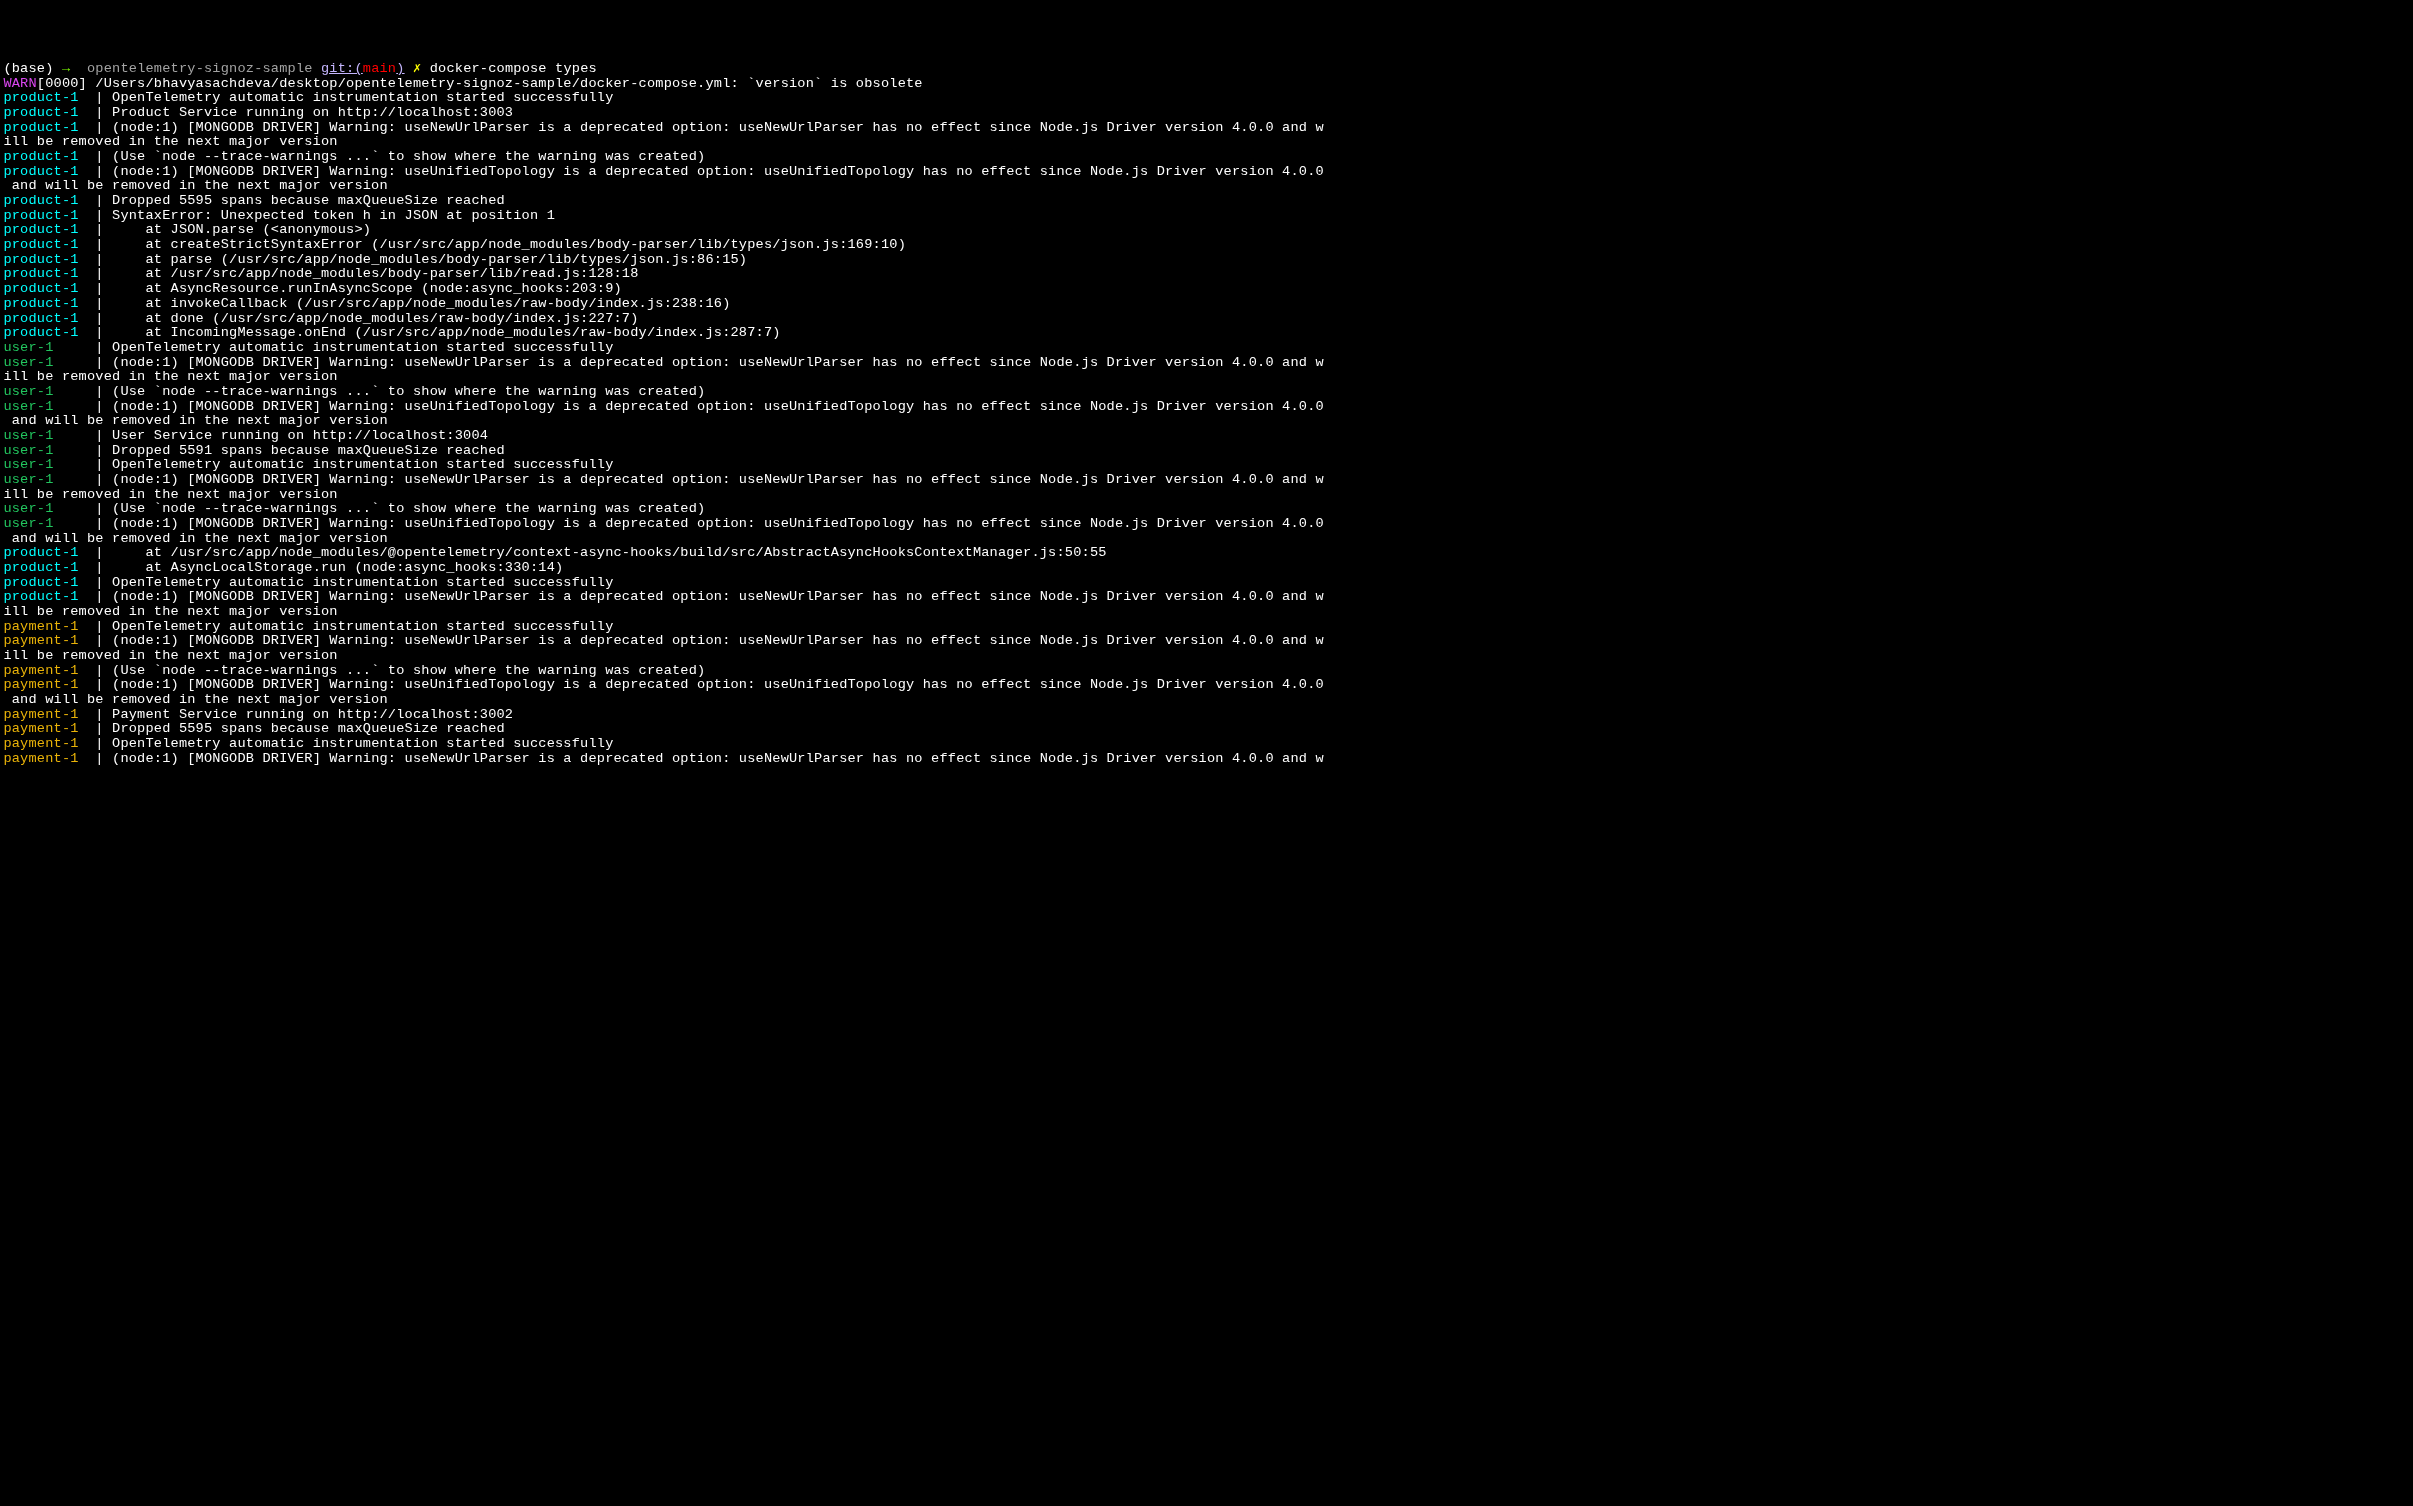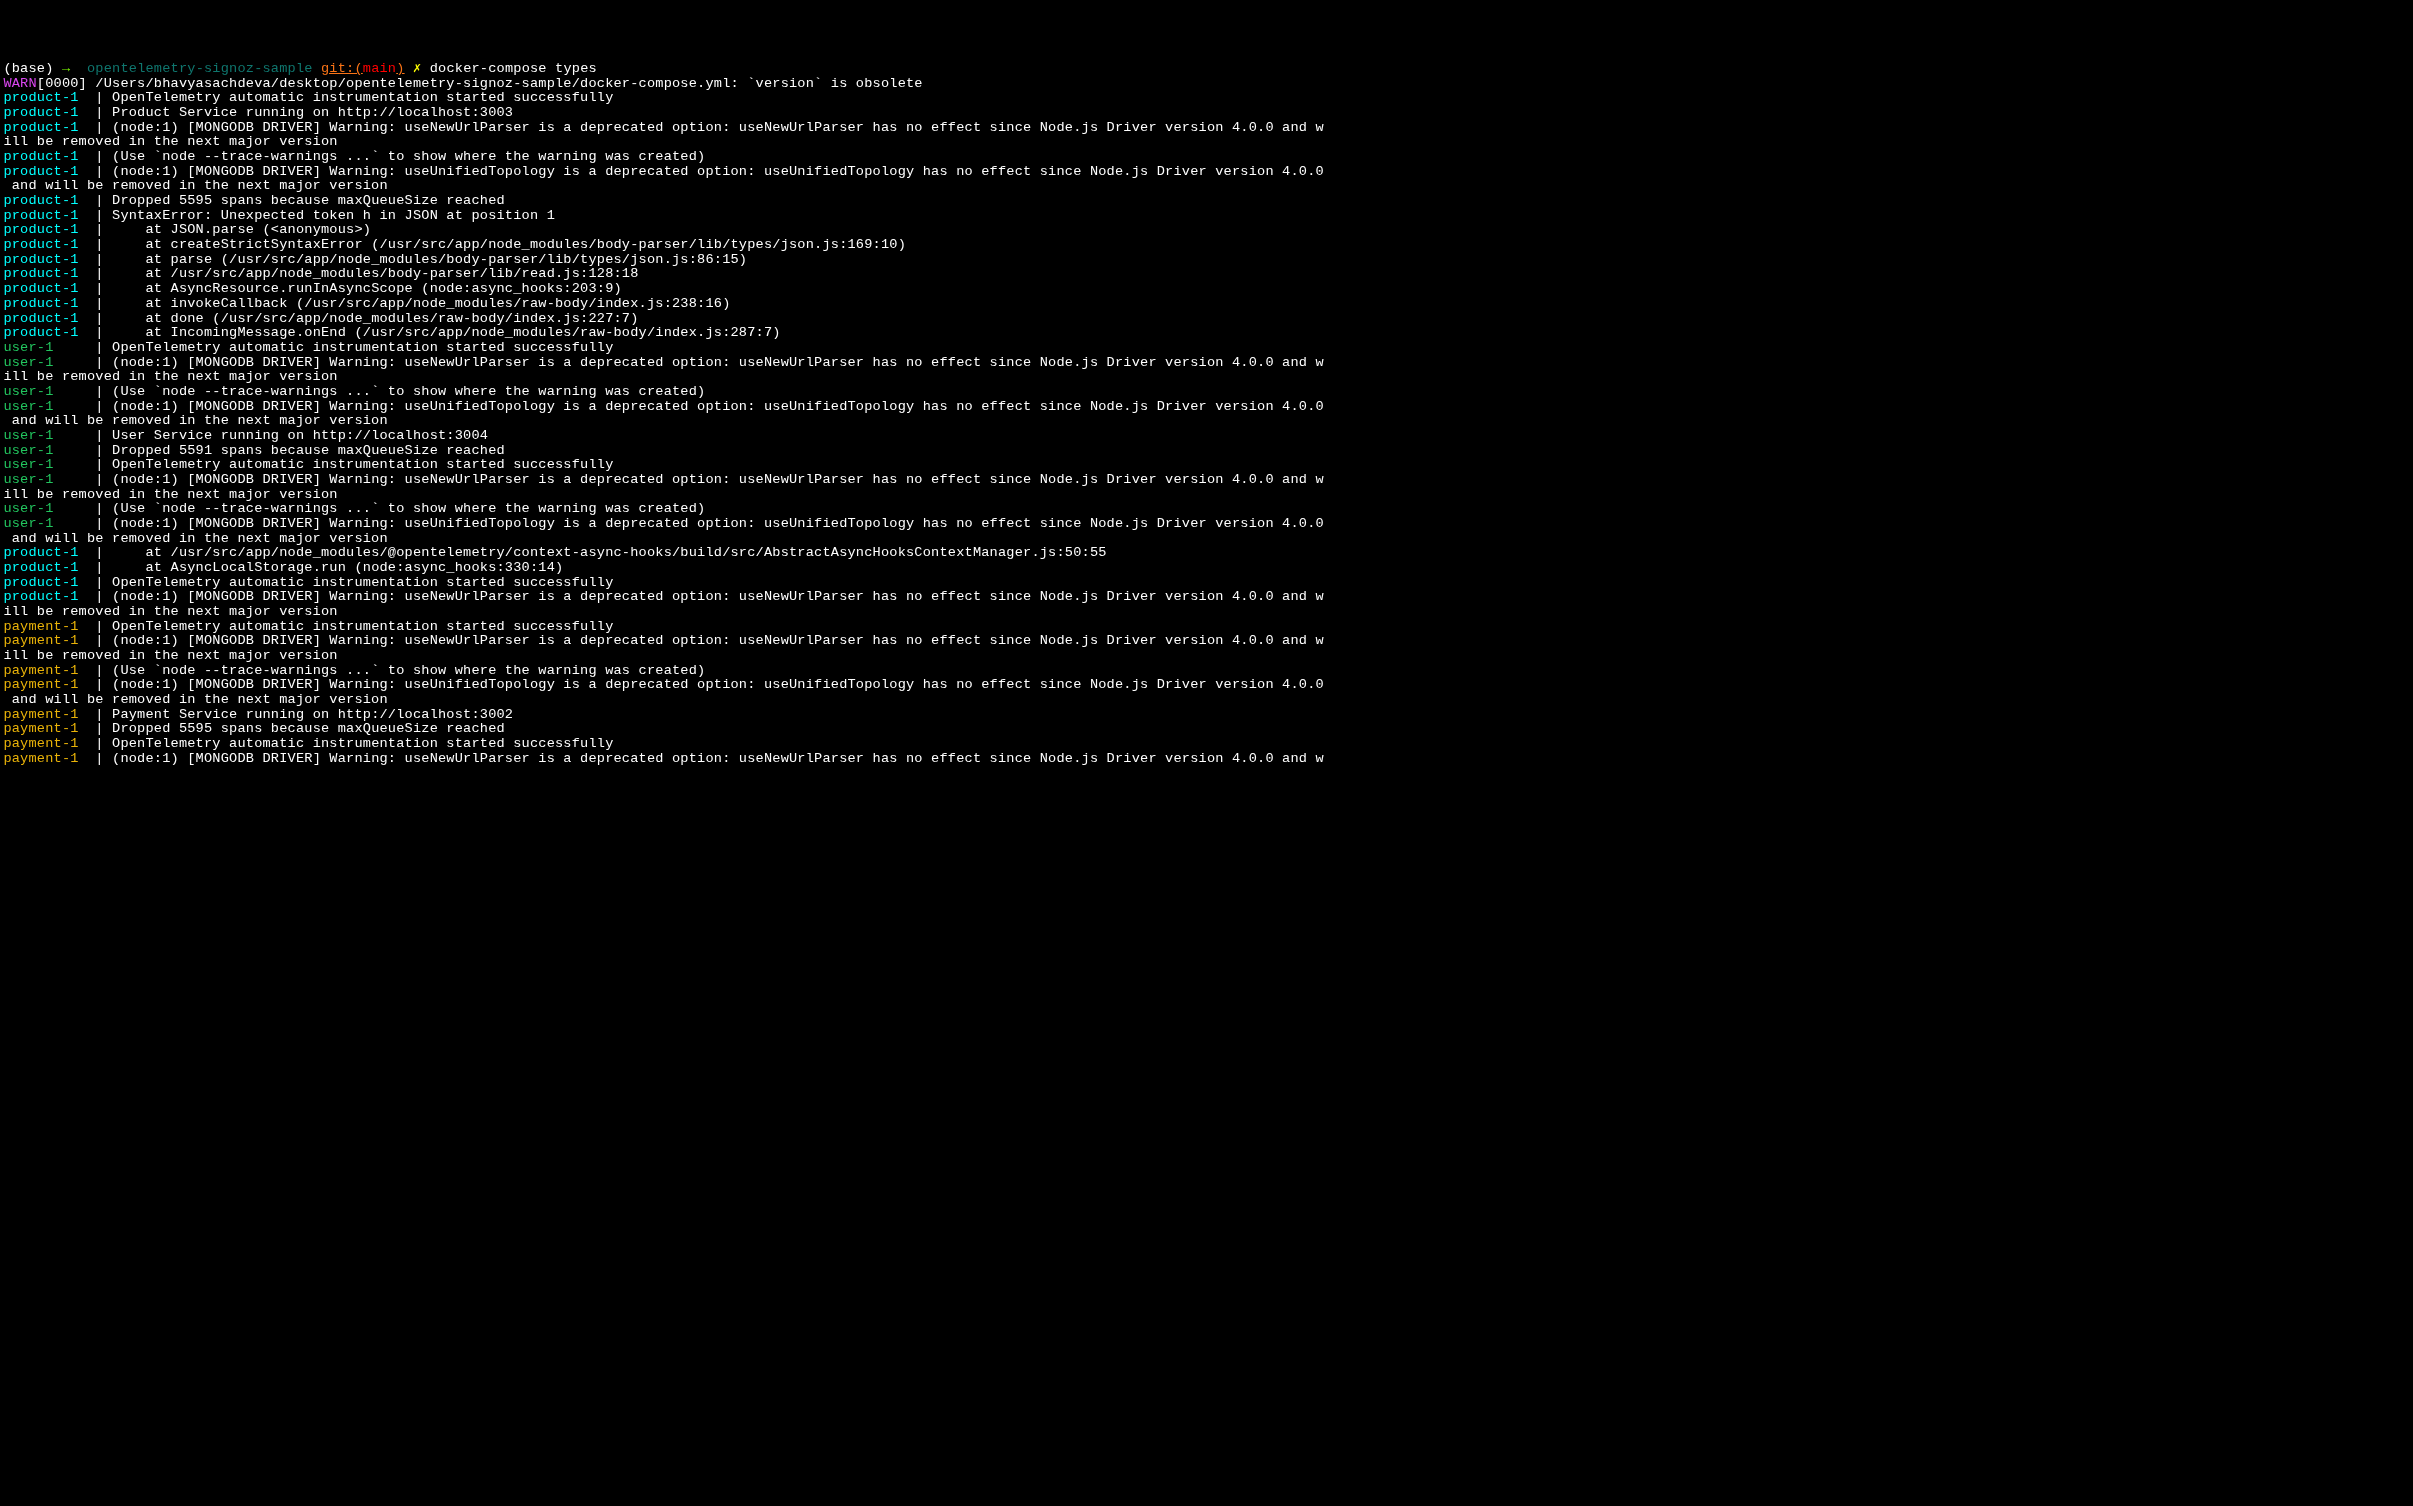--- a/index.html
+++ b/index.html
@@ -15,22 +15,22 @@
       line-height: 1.08;
       padding: 3.4px;
       white-space: pre;
       letter-spacing: 0.2px;
     }
     .prompt-line {
       display: inline;
     }
     .prompt-base { color: #ffffff; }
     .prompt-arrow { color: #7fff00; }
-    .prompt-path { color: #0f766e; }
-    .prompt-git { color: #f97316; text-decoration: underline; }
+    .prompt-path { color: #a3a3a3; }
+    .prompt-git { color: #c4b5fd; text-decoration: underline; }
     .prompt-branch { color: #ff0000; }
     .prompt-x { color: #ffff00; }
     .prompt-cmd { color: #ffffff; }
     .warn { color: #d946ef; }
     .svc-product { color: #00ffff; }
     .svc-user { color: #22c55e; }
     .svc-payment { color: #eab308; }
     .pipe { color: #ffffff; }
     .msg { color: #ffffff; }
     .log-line { display: block; }

